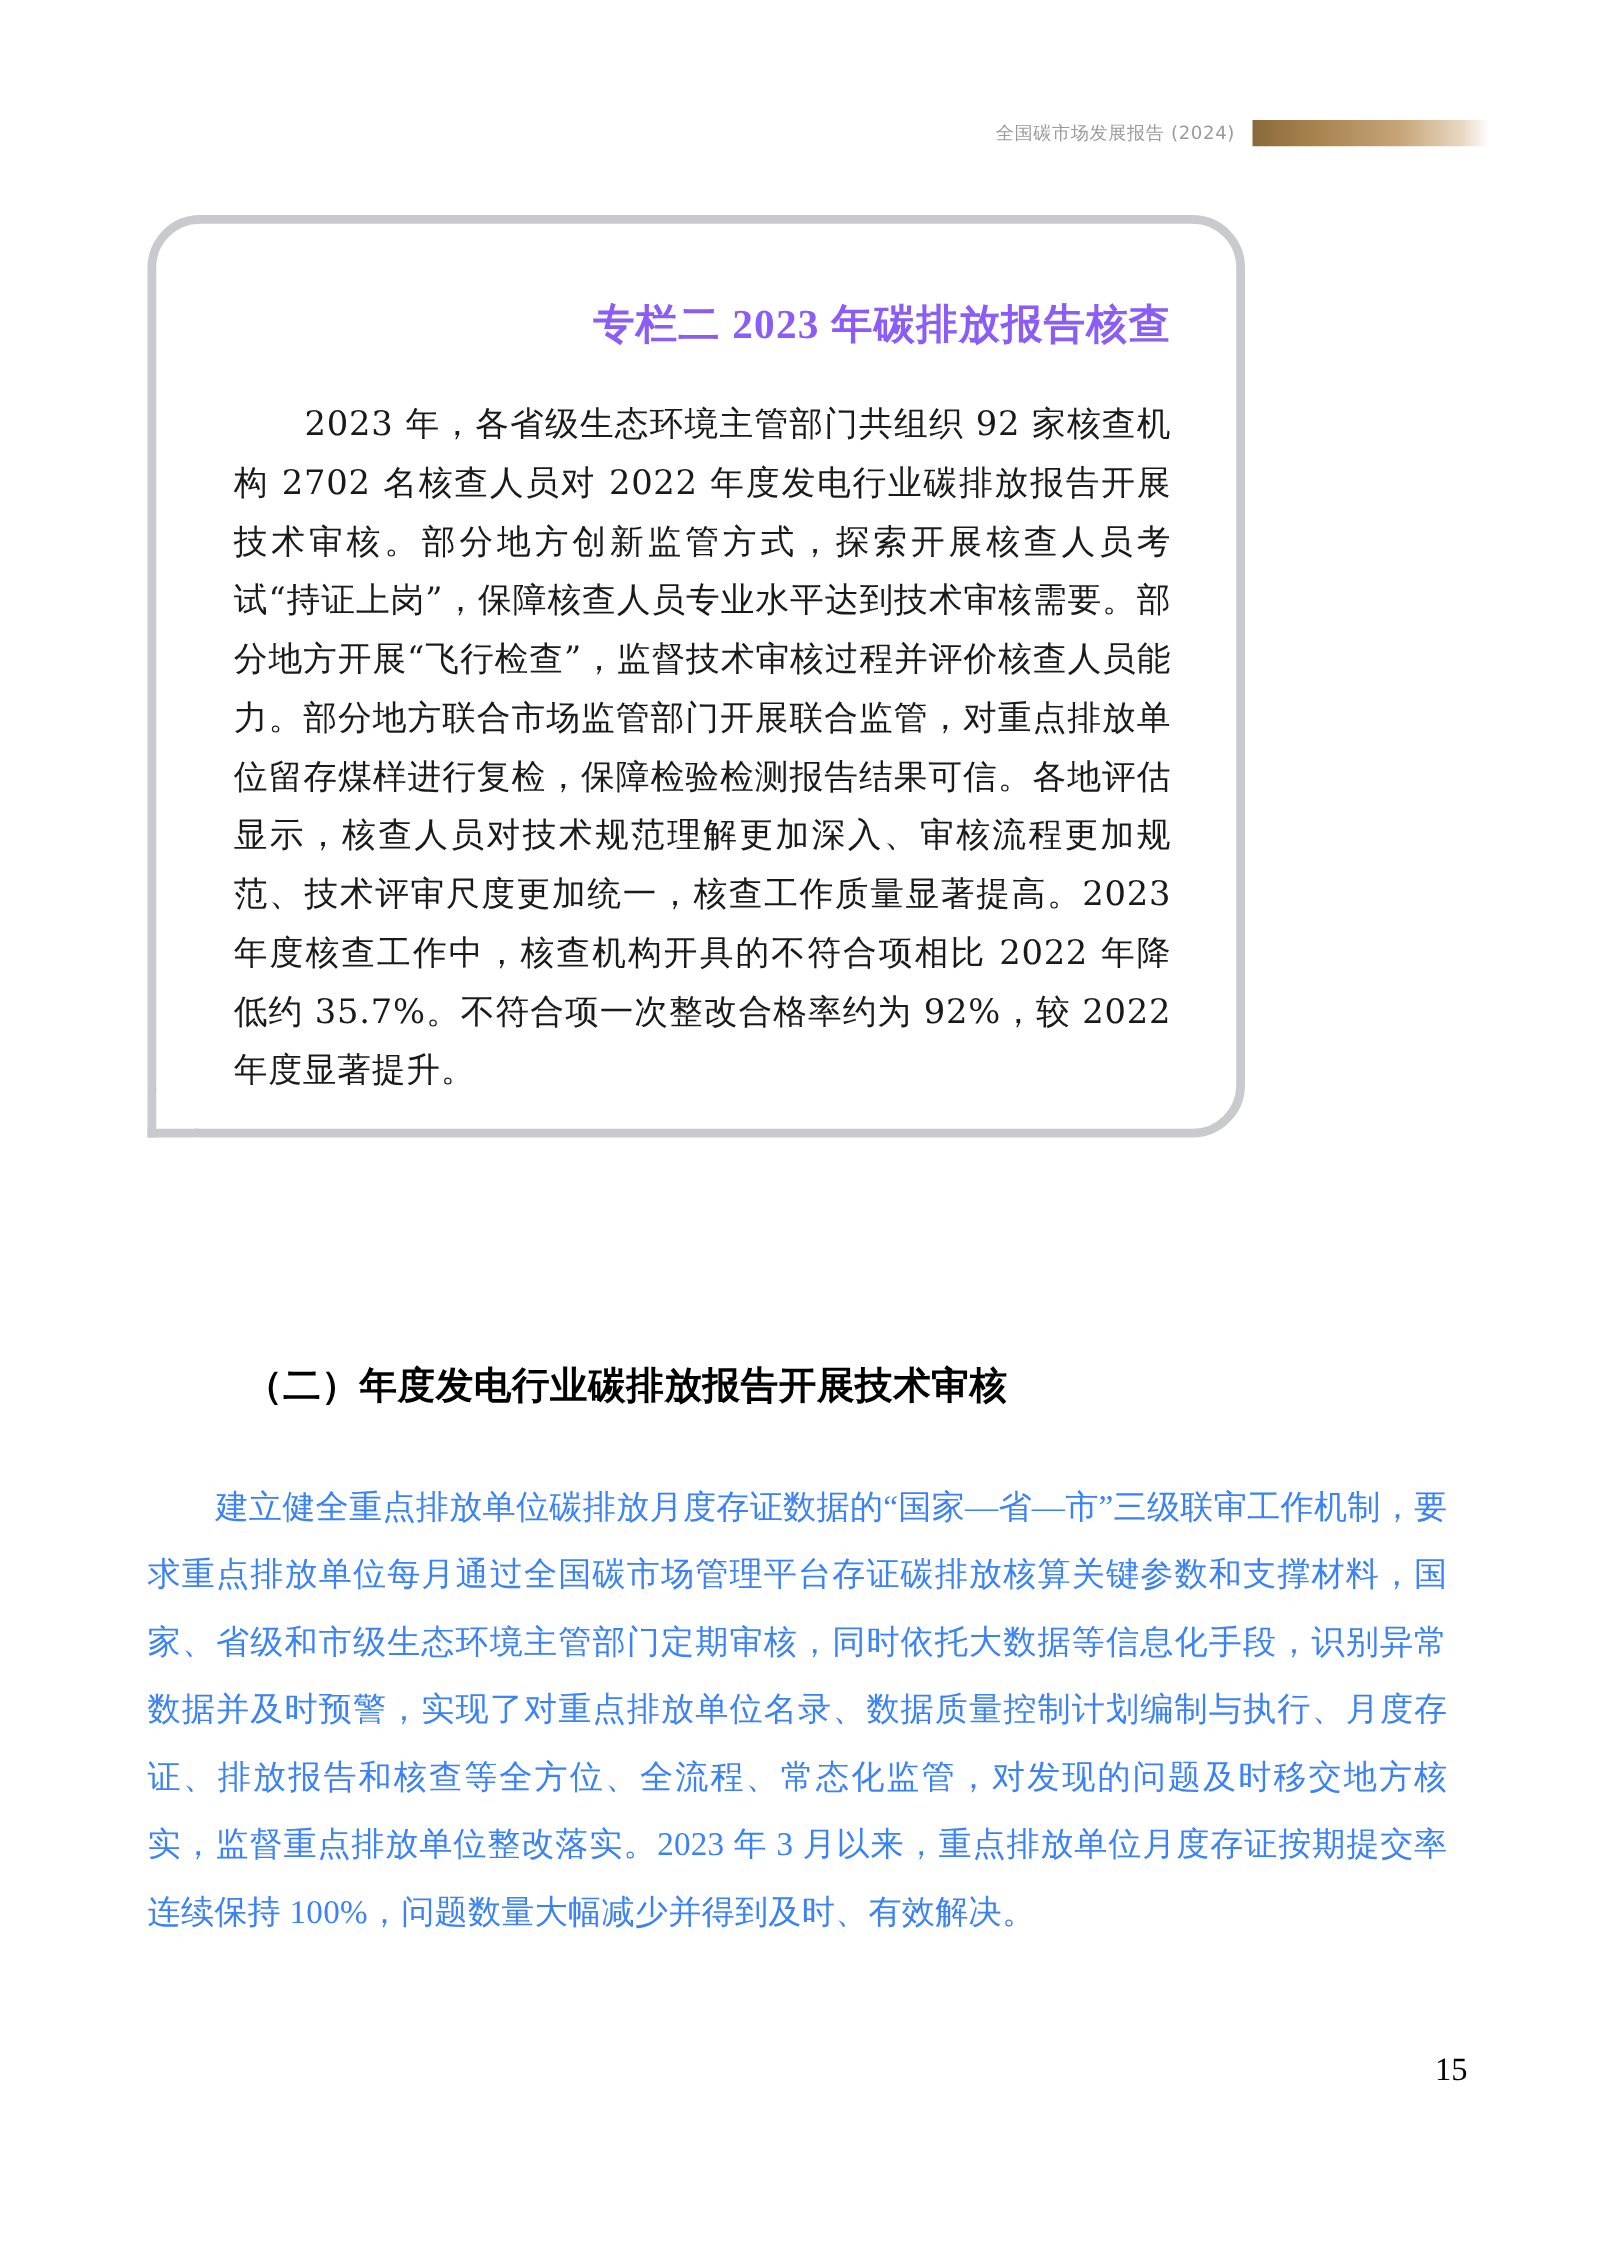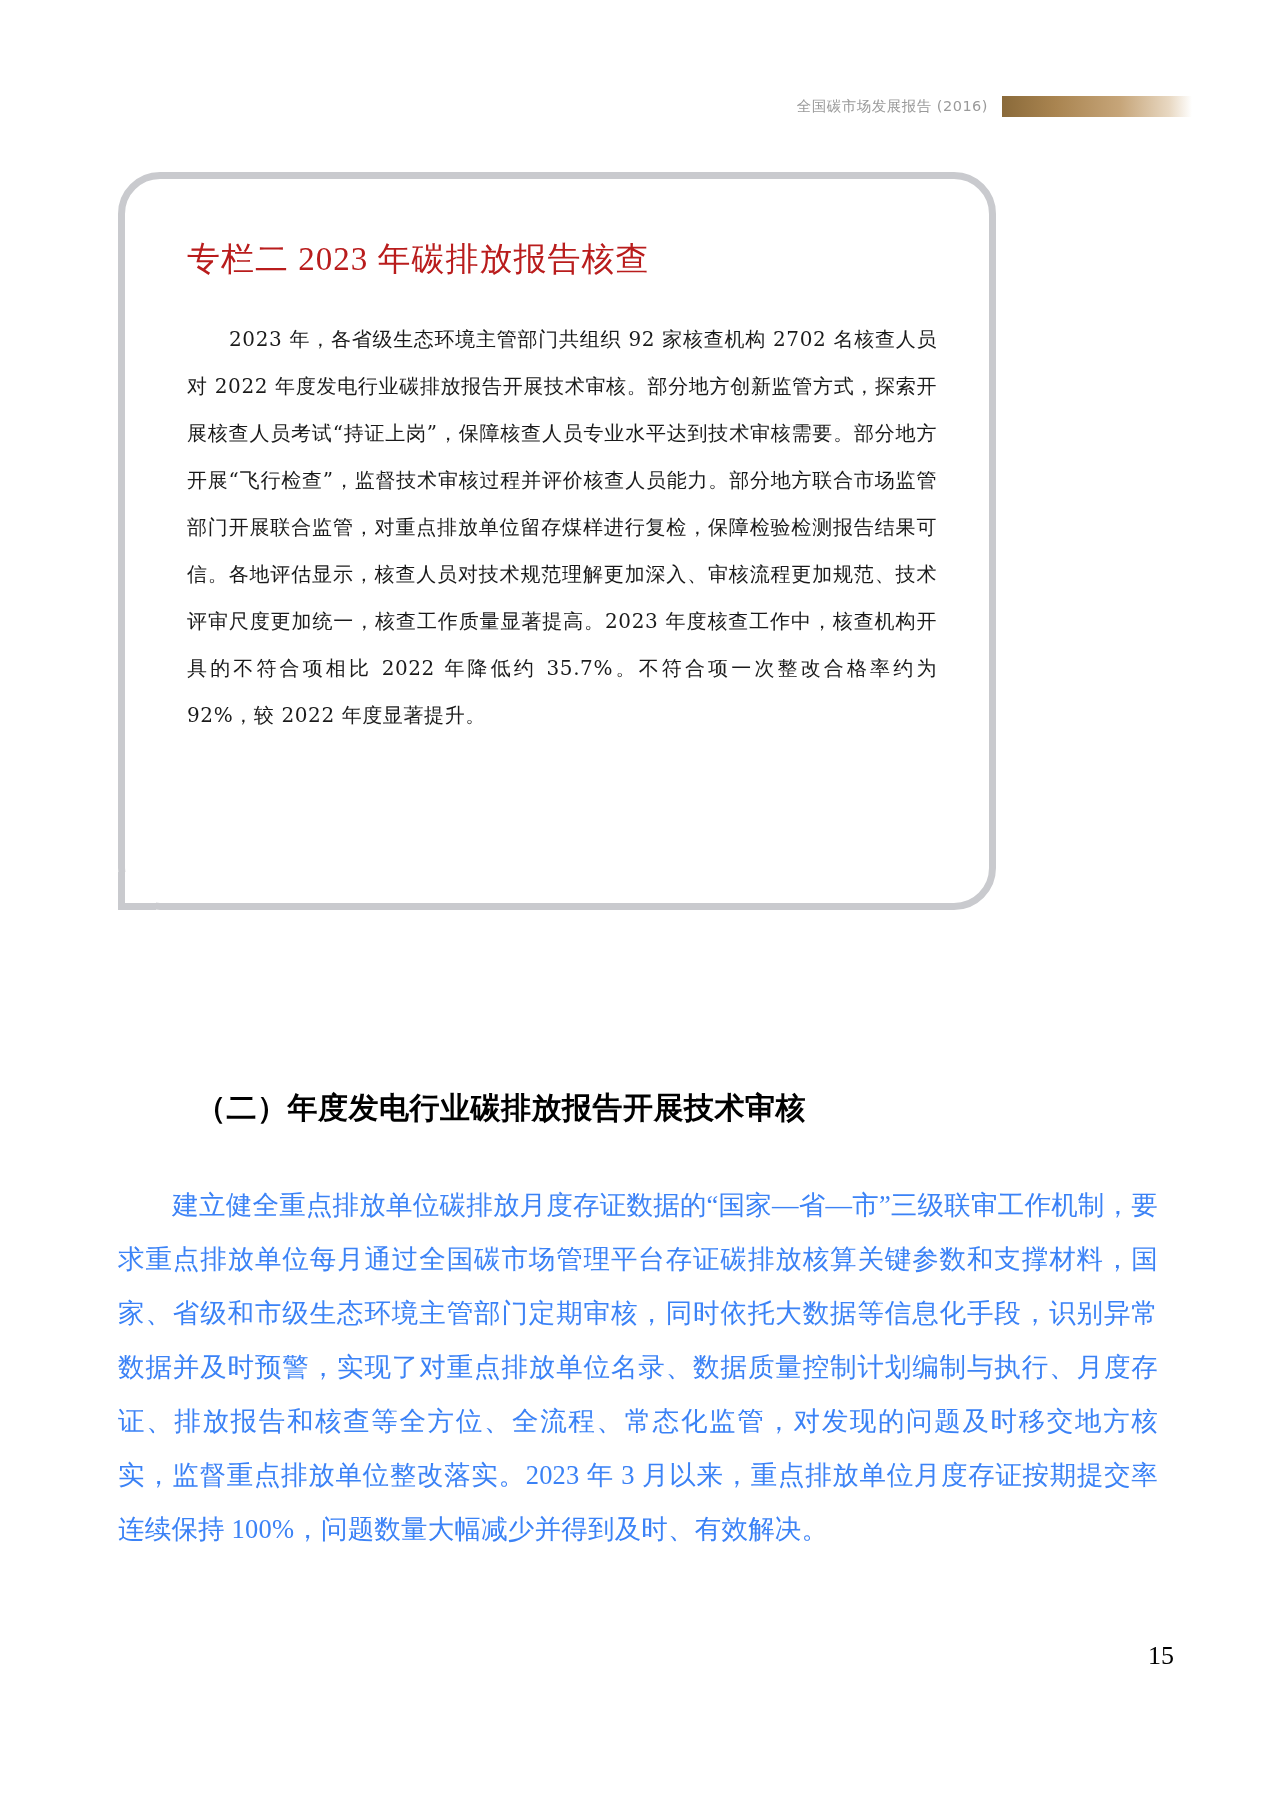--- a/index.html
+++ b/index.html
@@ -62,31 +62,31 @@
     border-bottom: 7px solid #c9cace;
     box-sizing: border-box;
   }
   .callout-inner {
     position: absolute;
     left: 62px;
     top: 58px;
     right: 52px;
   }
   .callout-title {
-    text-align: left;
+    text-align: right;
     font-size: 33px;
-    font-weight: normal;
+    font-weight: bold;
     letter-spacing: 1px;
-    color: #b91c1c;
+    color: #8b5cf6;
     margin-bottom: 34px;
     font-family: "Liberation Serif", "DejaVu Serif", serif;
   }
   .callout-body {
     font-family: "DejaVu Serif", "Liberation Serif", serif;
-    font-size: 20px;
+    font-size: 27px;
     line-height: 47px;
     color: #1a1a1a;
     text-align: justify;
     text-justify: inter-character;
     letter-spacing: 0.6px;
   }
   .callout-body .indent { display: inline-block; width: 2.1em; }
 
   
   .section-heading {
@@ -124,21 +124,21 @@
     bottom: 128px;
     font-family: "Liberation Serif", "DejaVu Serif", serif;
     font-size: 26px;
     color: #000000;
   }
 </style>
 </head>
 <body>
 
 <div class="page-header">
-  <span class="hdr-text">全国碳市场发展报告 (2016)</span>
+  <span class="hdr-text">全国碳市场发展报告 (2024)</span>
   <span class="hdr-bar"></span>
 </div>
 
 <div class="callout">
   <div class="callout-inner">
     <div class="callout-title">专栏二 2023 年碳排放报告核查</div>
     <div class="callout-body"><span class="indent"></span><span>2023 年，各省级生态环境主管部门共组织 92 家核查机构 2702 名核查人员对 2022 年度发电行业碳排放报告开展技术审核。部分地方创新监管方式，探索开展核查人员考试“持证上岗”，保障核查人员专业水平达到技术审核需要。部分地方开展“飞行检查”，监督技术审核过程并评价核查人员能力。部分地方联合市场监管部门开展联合监管，对重点排放单位留存煤样进行复检，保障检验检测报告结果可信。各地评估显示，核查人员对技术规范理解更加深入、审核流程更加规范、技术评审尺度更加统一，核查工作质量显著提高。2023 年度核查工作中，核查机构开具的不符合项相比 2022 年降低约 35.7%。不符合项一次整改合格率约为 92%，较 2022 年度显著提升。</span></div>
   </div>
 </div>
 

